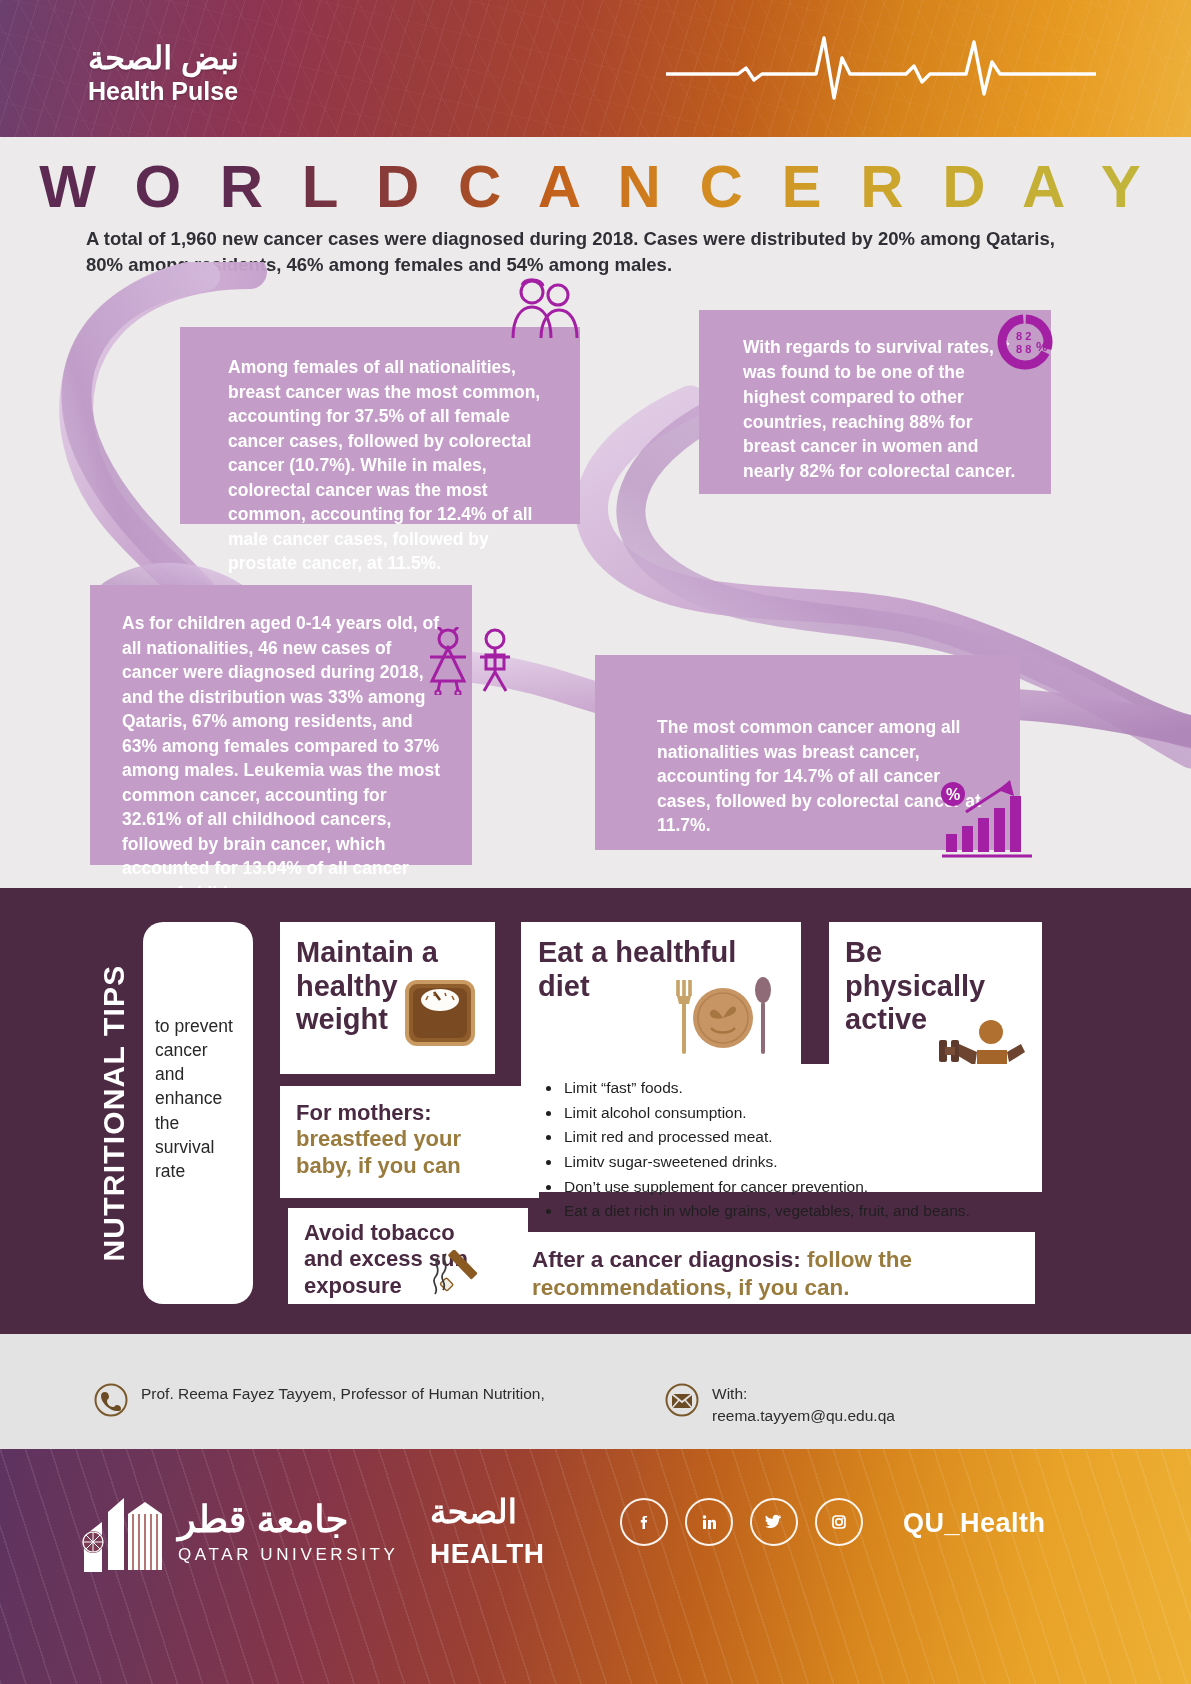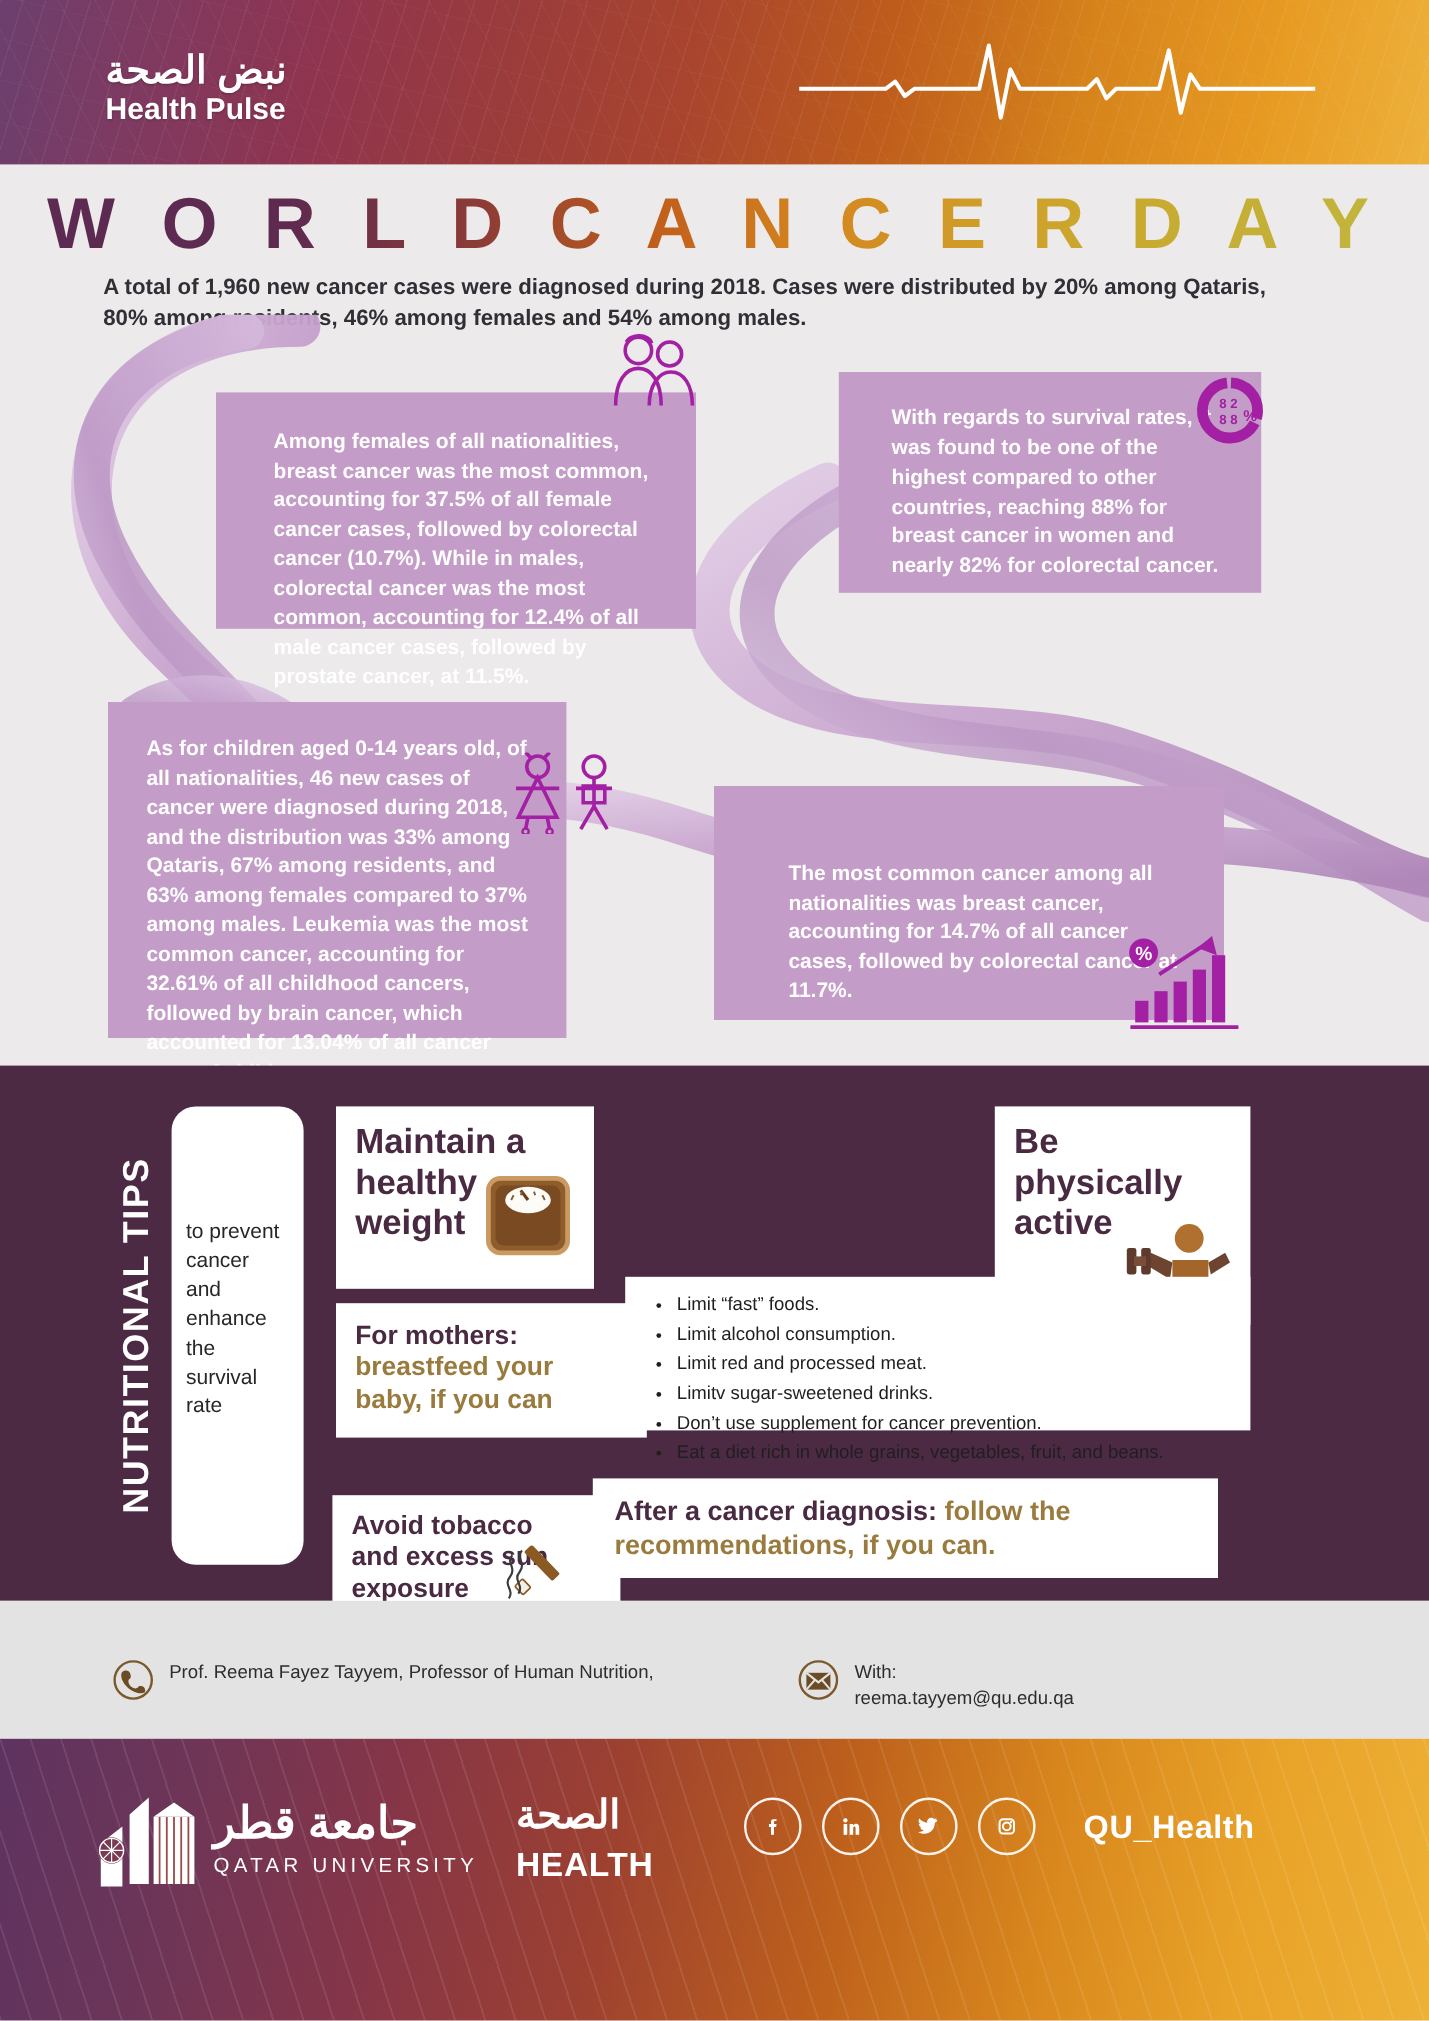--- a/index.html
+++ b/index.html
@@ -55,26 +55,26 @@
     display:flex;align-items:center;justify-content:center;}
   .tips-title span{transform:rotate(-90deg);white-space:nowrap;color:#fff;
     font-size:30px;font-weight:bold;letter-spacing:1.2px;}
 
   .card{position:absolute;background:#fff;box-sizing:border-box;}
   .c-intro{left:143px;top:922px;width:110px;height:382px;padding:92px 12px 0 12px;
     font-size:17.5px;line-height:1.38;color:#272727;border-radius:20px;}
 
   .c-weight{left:280px;top:922px;width:215px;height:152px;padding:14px 14px 0 16px;}
   .c-breast{left:280px;top:1086px;width:259px;height:112px;padding:14px 14px 0 16px;}
-  .c-tobacco{left:277px;top:1208px;width:240px;height:96px;padding:12px 14px 0 16px;margin-top:38px;}
+  .c-tobacco{left:288px;top:1208px;width:240px;height:96px;padding:12px 14px 0 16px;}
 
   .c-diet{left:521px;top:922px;width:280px;height:160px;padding:14px 14px 0 17px;}
   .c-bullets{left:521px;top:1064px;width:521px;height:128px;padding:12px 14px 4px 20px;}
   .c-active{left:829px;top:922px;width:213px;height:182px;padding:14px 12px 0 16px;}
-  .c-after{left:494px;top:1232px;width:521px;height:83px;padding:14px 16px 0 18px;}
+  .c-after{left:514px;top:1232px;width:521px;height:72px;padding:14px 16px 0 18px;}
 
   .big{font-size:29px;line-height:1.16;font-weight:600;color:#4a2a42;}
   .med{font-size:22px;line-height:1.2;font-weight:600;color:#4a2a42;}
   .med .tan{color:#9a7b3e;}
   .after-txt{font-size:22.5px;line-height:1.26;font-weight:600;color:#4a2a42;}
   .after-txt .tan{color:#9a7b3e;}
   .bul{margin:0;padding-left:21px;font-size:15.5px;line-height:1.59;color:#1f1f1f;}
   .bul li{padding-left:2px;}
 
   
@@ -235,20 +235,37 @@
       <div><span>exposure</span></div>
     </div>
     <svg style="position:absolute;left:140px;top:42px;width:56px;height:50px" viewBox="0 0 56 50">
       <rect x="18" y="10" width="34" height="9" rx="1.5" fill="#8a5a22" transform="rotate(46 35 14)"></rect>
       <rect x="14" y="30" width="10" height="9" rx="1.5" fill="#f3efe6" stroke="#8a5a22" stroke-width="1.4" transform="rotate(46 19 34)"></rect>
       <path d="M10,8 C4,14 14,18 8,26 C2,33 12,37 7,44" fill="none" stroke="#3b3b3b" stroke-width="1.8"></path>
       <path d="M18,4 C12,10 22,14 16,22 C10,29 20,33 15,40" fill="none" stroke="#3b3b3b" stroke-width="1.8"></path>
     </svg>
   </div>
 
+  <div class="card c-diet">
+    <div class="big">
+      <div><span>Eat a healthful</span></div>
+      <div><span>diet</span></div>
+    </div>
+    <svg style="position:absolute;left:152px;top:52px;width:100px;height:88px" viewBox="0 0 100 88">
+      <circle cx="50" cy="44" r="30" fill="#c79463"></circle>
+      <circle cx="50" cy="44" r="25" fill="none" stroke="#b4824f" stroke-width="1.6"></circle>
+      <path d="M50,44 C44,34 38,34 37,39 C36,44 44,46 50,44 C56,42 64,40 63,35 C62,30 56,32 50,44Z" fill="#a5763f"></path>
+      <path d="M38,54 C43,60 57,60 62,54" fill="none" stroke="#a5763f" stroke-width="2.4"></path>
+      <rect x="9" y="24" width="4" height="56" rx="2" fill="#c7a369"></rect>
+      <path d="M5,6 L5,22 M11,6 L11,22 M17,6 L17,22" stroke="#c7a369" stroke-width="3.6"></path>
+      <path d="M4,22 L18,22 L16,30 L6,30 Z" fill="#c7a369"></path>
+      <rect x="88" y="28" width="4" height="52" rx="2" fill="#8e6b77"></rect>
+      <ellipse cx="90" cy="16" rx="8" ry="13" fill="#8e6b77"></ellipse>
+    </svg>
+  </div>
 
   <div class="card c-active">
     <div class="big">
       <div><span>Be</span></div>
       <div><span>physically</span></div>
       <div><span>active</span></div>
     </div>
     <svg style="position:absolute;left:104px;top:96px;width:96px;height:82px" viewBox="0 0 96 82">
       <circle cx="58" cy="14" r="12" fill="#b0702f"></circle>
       <path d="M44,32 L74,32 L74,80 L44,80 Z" fill="#a4652a"></path>

